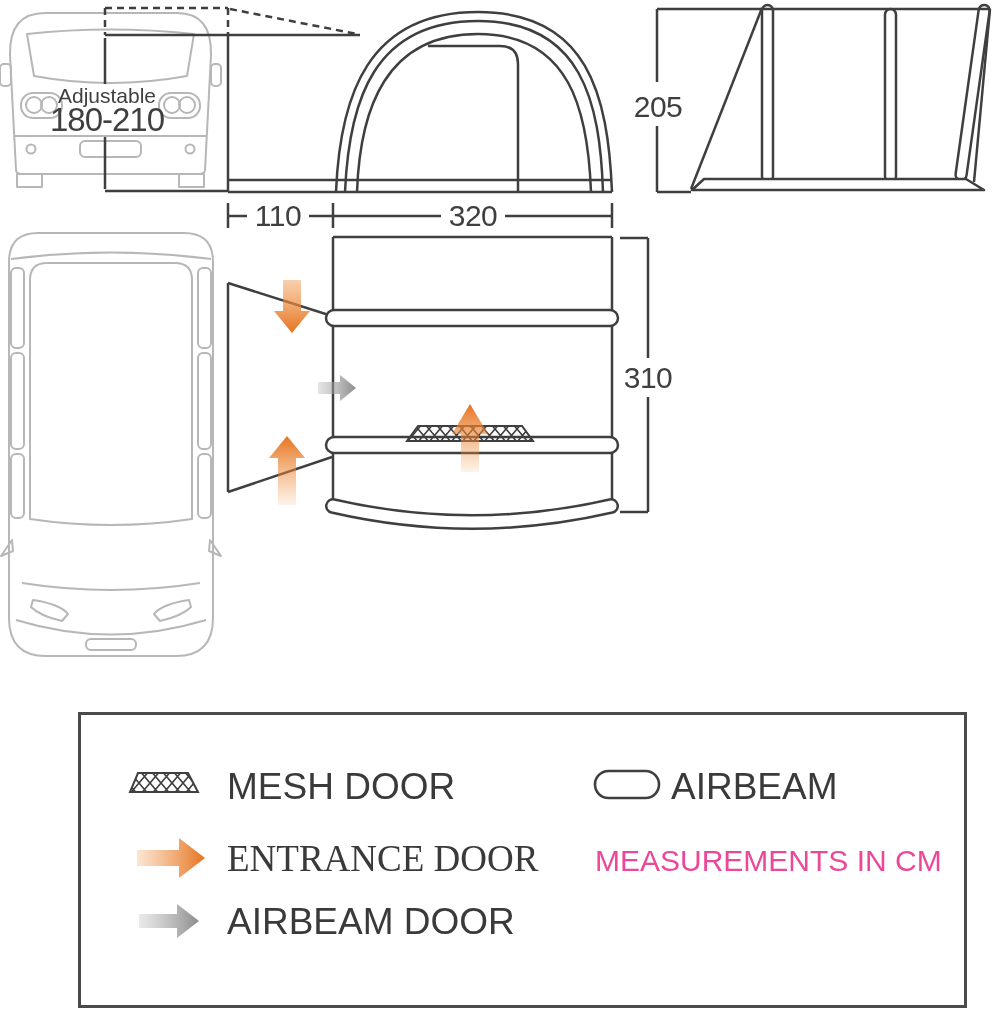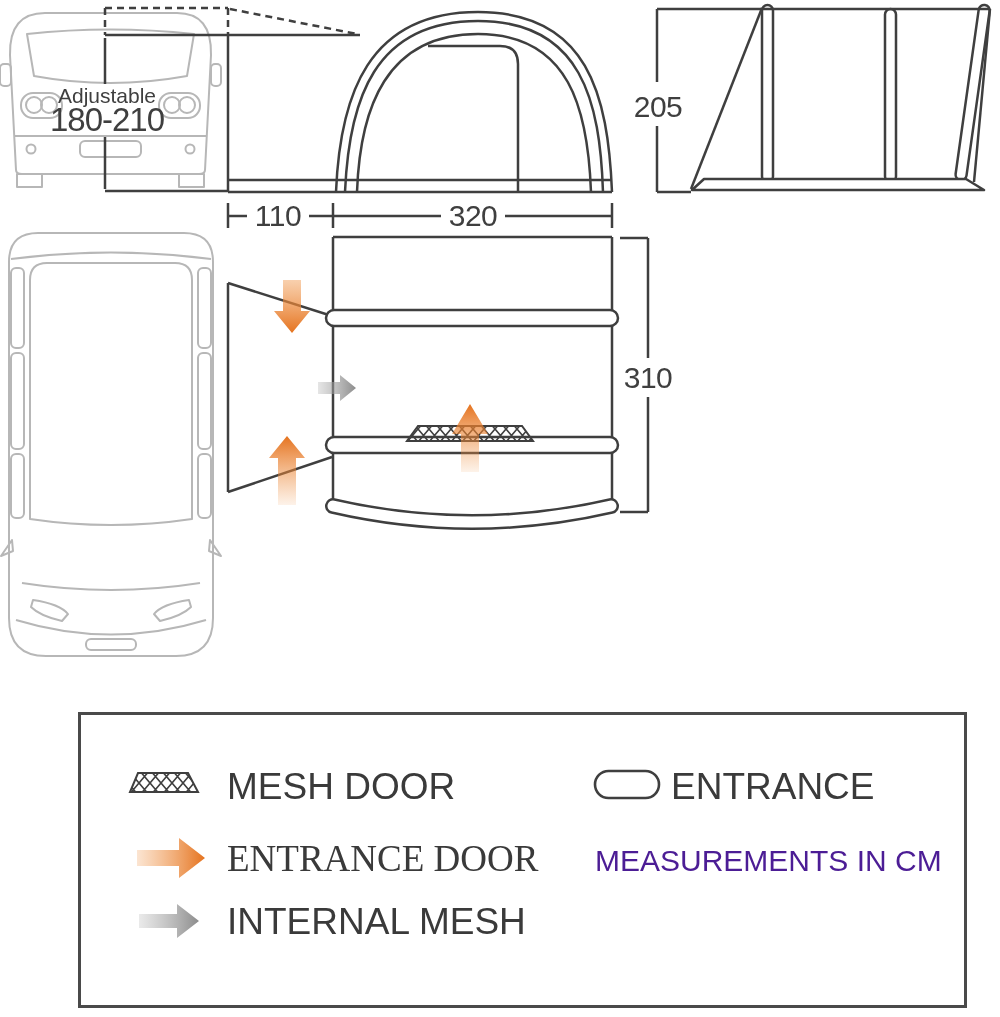--- a/index.html
+++ b/index.html
@@ -8,21 +8,21 @@
   svg{display:block;}
   svg text{font-family:"Liberation Sans","DejaVu Sans",sans-serif;fill:#3f3f3f;}
   .dim{font-size:30px;letter-spacing:-0.5px;}
   .adj1{font-size:21px;}
   .adj2{font-size:33px;letter-spacing:-1px;}
   #diagram{position:absolute;left:0;top:0;}
   .legend-box{position:absolute;left:78px;top:712px;width:889px;height:296px;
               border:3px solid #4a4a4a;background:#ffffff;box-sizing:border-box;}
   .abs{position:absolute;}
   .leg-label{position:absolute;font-size:37px;color:#3a3a3a;white-space:nowrap;line-height:1;}
-  .leg-note{position:absolute;font-size:30px;color:#4c1d95;white-space:nowrap;line-height:1;}
+  .leg-note{position:absolute;font-size:30px;color:#ec4899;white-space:nowrap;line-height:1;}
 </style>
 </head>
 <body>
 
 <div id="stage">
 
 <svg id="diagram" width="1000" height="705" viewBox="0 0 1000 705">
   <defs>
     <pattern id="mesh" width="11" height="13" patternUnits="userSpaceOnUse">
       <path d="M0,0 L11,13 M11,0 L0,13" stroke="#3f3f3f" stroke-width="1.6" fill="none"></path>
@@ -181,21 +181,21 @@
 <div class="legend-box"></div>
 
 <svg class="abs" style="left:128px;top:770px;" width="76" height="26" viewBox="0 0 76 26">
   <polygon points="10,3 60,3 70,22 2,22" fill="url(#mesh)" stroke="#3f3f3f" stroke-width="2"></polygon>
 </svg>
 <div class="leg-label" style="left:227px;top:768px;text-align:center;">MESH DOOR</div>
 
 <svg class="abs" style="left:593px;top:769px;" width="70" height="32" viewBox="0 0 70 32">
   <rect x="2" y="2" width="64" height="27" rx="13.5" fill="#ffffff" stroke="#3f3f3f" stroke-width="2.6"></rect>
 </svg>
-<div class="leg-label" style="left:671px;top:768px;">ENTRANCE</div>
+<div class="leg-label" style="left:671px;top:768px;">AIRBEAM</div>
 
 <svg class="abs" style="left:137px;top:836px;" width="70" height="44" viewBox="0 0 70 44">
   <defs>
     <linearGradient id="legOr" x1="0" y1="0" x2="1" y2="0">
       <stop offset="0" stop-color="#f0964a" stop-opacity="0.25"></stop>
       <stop offset="1" stop-color="#e5731f"></stop>
     </linearGradient>
   </defs>
   <polygon fill="url(#legOr)" points="0,14 42,14 42,2 68,22 42,42 42,30 0,30"></polygon>
 </svg>
@@ -204,15 +204,15 @@
 
 <svg class="abs" style="left:139px;top:902px;" width="64" height="38" viewBox="0 0 64 38">
   <defs>
     <linearGradient id="legGr" x1="0" y1="0" x2="1" y2="0">
       <stop offset="0" stop-color="#aaaaaa" stop-opacity="0.25"></stop>
       <stop offset="1" stop-color="#8c8c8c"></stop>
     </linearGradient>
   </defs>
   <polygon fill="url(#legGr)" points="0,12 38,12 38,2 60,19 38,36 38,26 0,26"></polygon>
 </svg>
-<div class="leg-label" style="left:227px;top:903px;">INTERNAL MESH</div>
+<div class="leg-label" style="left:227px;top:903px;">AIRBEAM DOOR</div>
 
 </div>
 
 </body></html>

